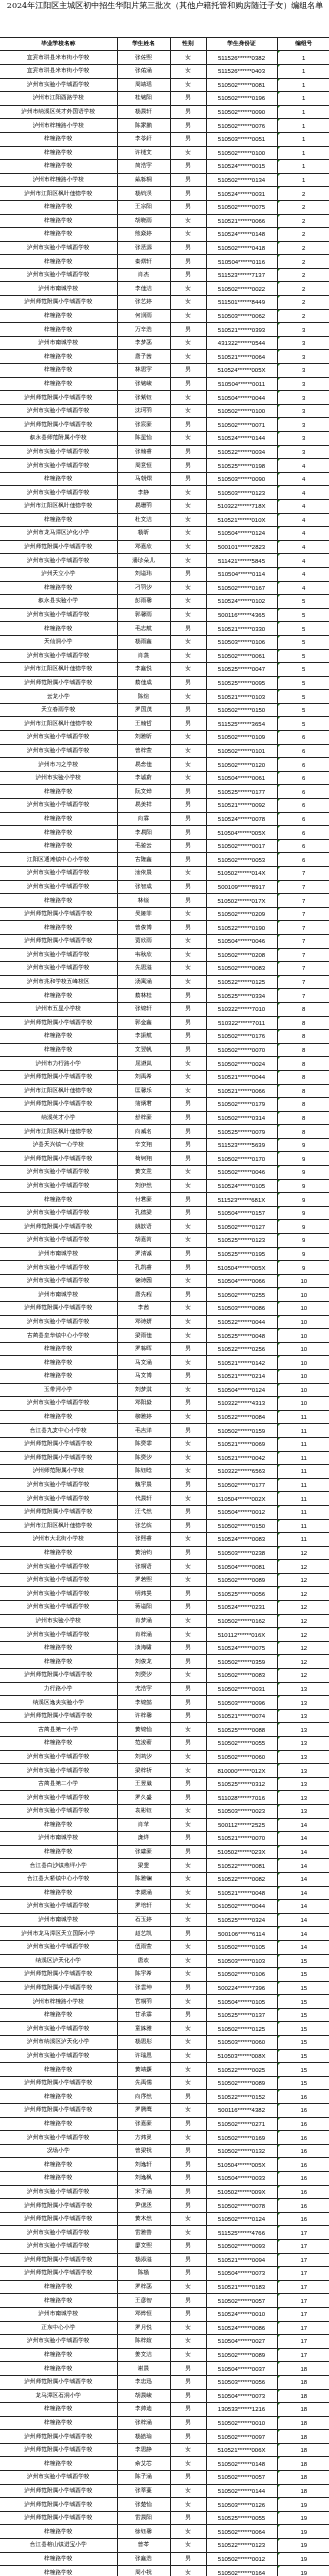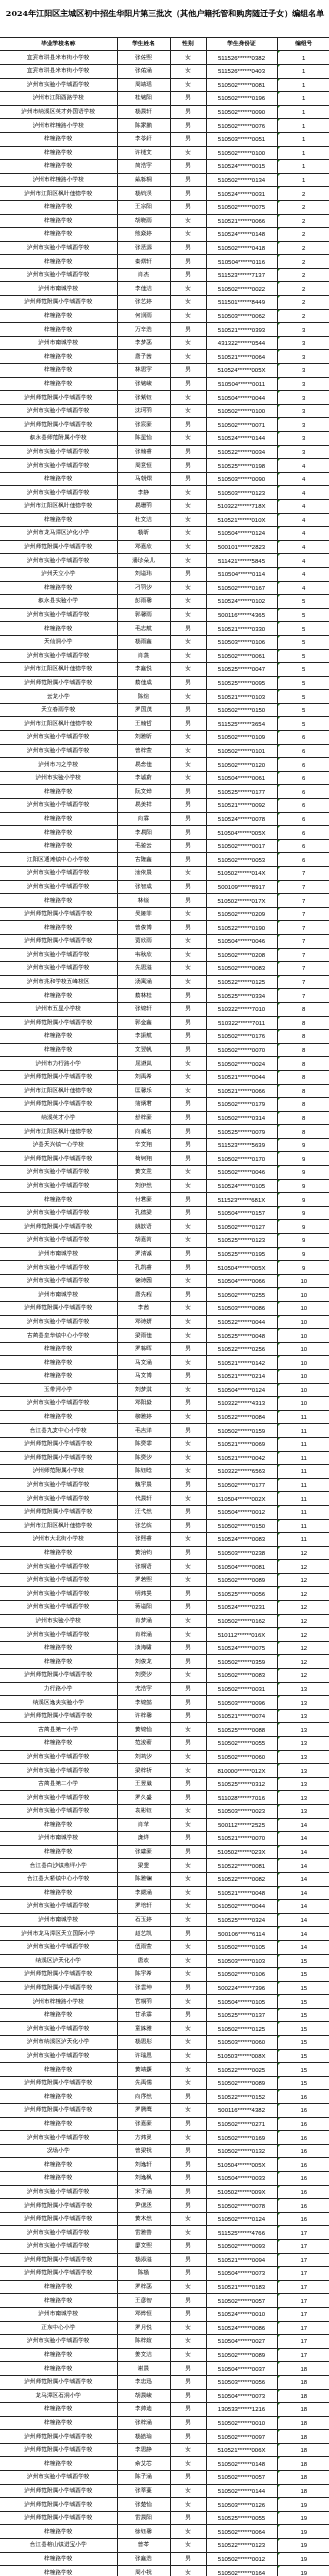--- a/index.html
+++ b/index.html
@@ -1,17 +1,17 @@
 <!DOCTYPE html>
 <html style="font-size:8.2px"><head>
 <meta charset="utf-8">
 <style>
   html,body{margin:0;padding:0;background:#fff;}
   body{width:330px;font-family:"DejaVu Sans","Liberation Sans",sans-serif;color:#000;}
-  .title{width:330px;text-align:center;font-family:"DejaVu Serif","Liberation Serif",serif;font-weight:bold;font-size:8px;line-height:12px;padding-top:7px;height:37px;box-sizing:border-box;}
+  .title{width:330px;text-align:center;font-family:"DejaVu Serif","Liberation Serif",serif;font-weight:normal;font-size:8px;line-height:12px;padding-top:0;height:37px;box-sizing:border-box;}
   table{border-collapse:collapse;width:330px;table-layout:fixed;}
   col.c1{width:117px;} col.c2{width:53px;} col.c3{width:36px;} col.c4{width:71px;} col.c5{width:53px;}
   th,td{border:0.5px solid #222;text-align:center;font-size:5.7px;padding:0;overflow:hidden;white-space:nowrap;}
   th{height:12.4px;font-weight:bold;font-size:5.7px;}
   td{height:12.6px;}
   td.id{font-family:"Liberation Sans","DejaVu Sans",sans-serif;font-size:6px;}
   td.grp{position:relative;font-family:"Liberation Sans",sans-serif;font-size:6px;}
   td.grp::before{content:"";position:absolute;left:0;top:0;width:0;height:0;border-top:2.1px solid #1a8a1a;border-right:2.1px solid transparent;}
   td.school{border-left:none;}
   th.first{border-left:none;}

